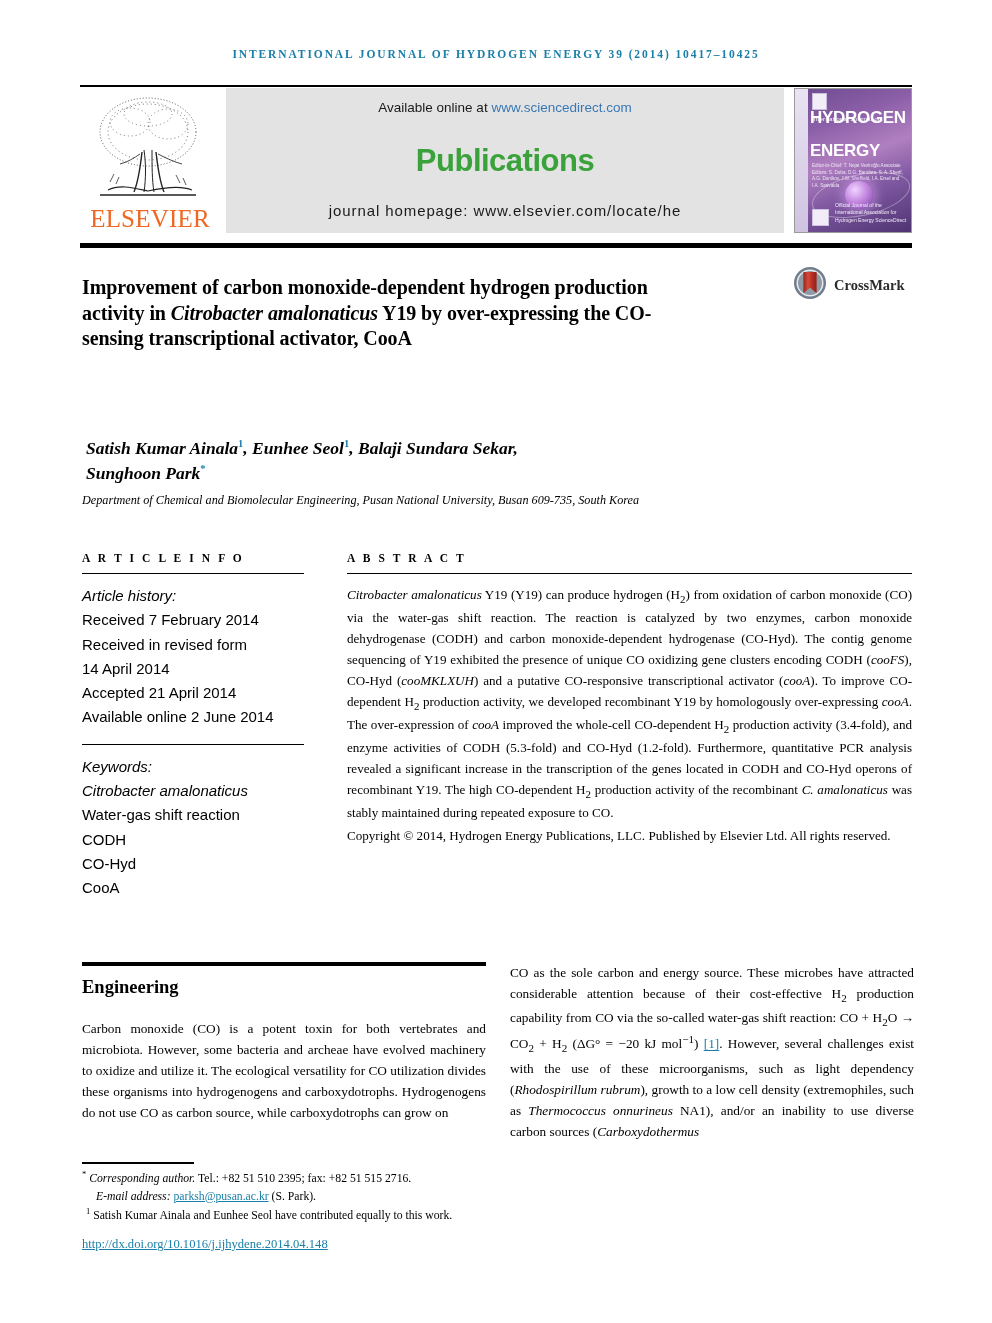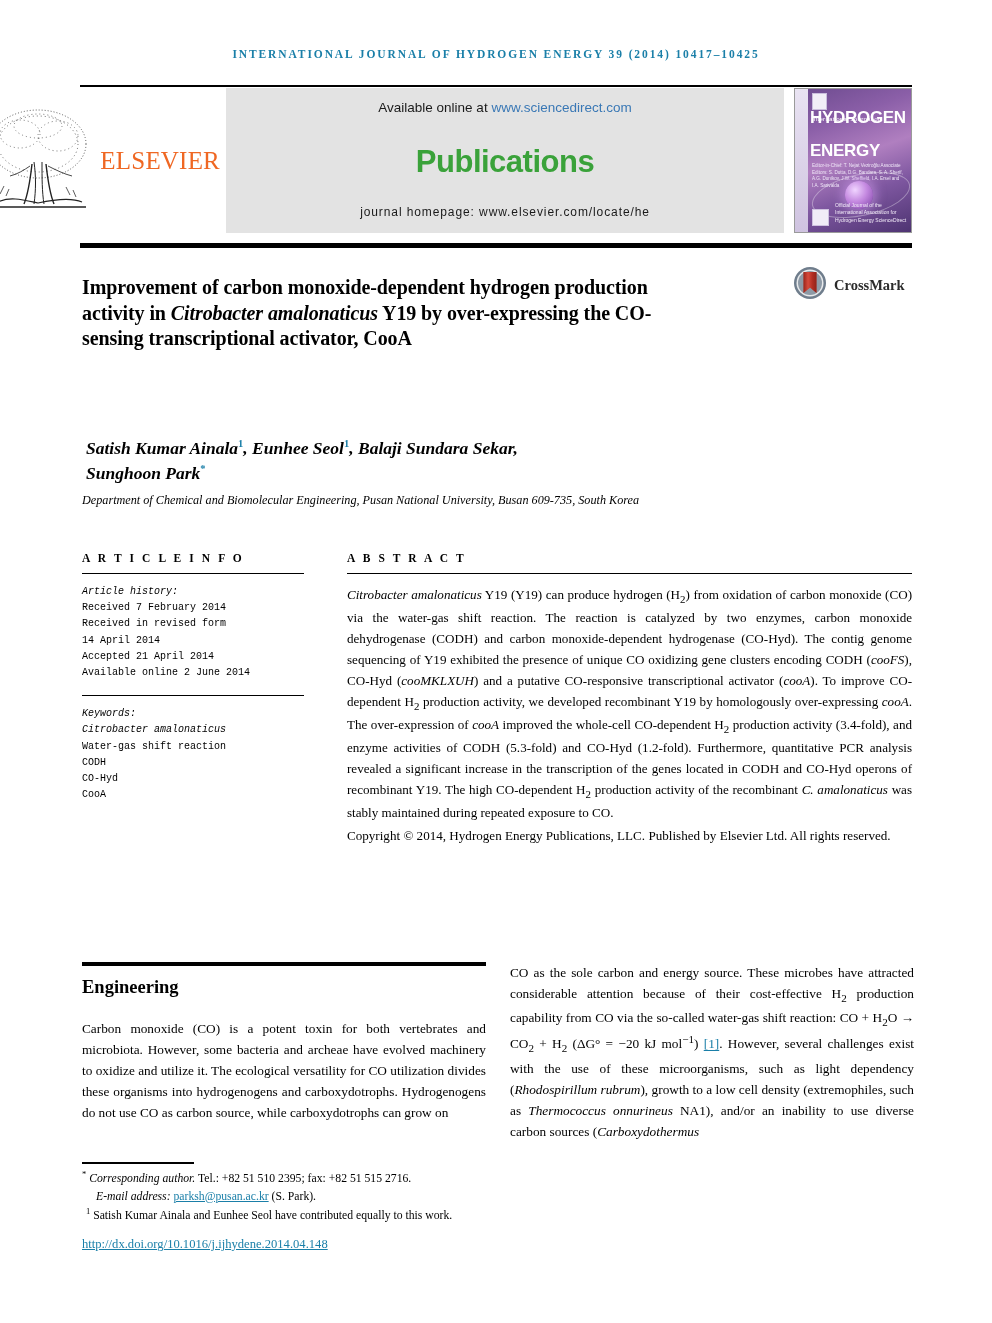--- a/index.html
+++ b/index.html
@@ -37,21 +37,21 @@
     background: #000;
   }
 
   
   .masthead {
     position: absolute; left: 80px; top: 88px; width: 832px; height: 145px;
     display: flex; align-items: stretch;
   }
   .elsevier-block {
     width: 140px; flex: 0 0 140px;
-    display: flex; flex-direction: row; justify-content: flex-end;
+    display: flex; flex-direction: column; justify-content: flex-end;
     align-items: center;
     padding-bottom: 2px;
   }
   .tree-svg { display: block; }
   .elsevier-word {
     font-family: "Liberation Serif", serif;
     font-size: 25px; letter-spacing: 0.2px;
     color: #ef6723; font-weight: 400;
     line-height: 1; margin-top: 2px;
   }
@@ -70,21 +70,21 @@
   }
   .avail a { color: #3a78b5; text-decoration: none; }
   .sd-logo {
     font-family: "Liberation Sans", sans-serif;
     font-weight: bold; font-size: 31px;
     color: #3aa23a; letter-spacing: -0.5px;
     margin-top: 4px;
   }
   .homepage {
     font-family: "Liberation Sans", sans-serif;
-    font-size: 12px; color: #1a1a1a;
+    font-size: 15px; color: #1a1a1a;
     letter-spacing: 0.9px;
     margin-bottom: 2px;
   }
   .cover {
     width: 118px; flex: 0 0 118px;
     border: 1px solid #9a9a9a;
     background: linear-gradient(160deg,#6d4b8f 0%, #8b5fa8 25%, #b07fc0 48%, #7e57a0 70%, #4e3472 100%);
     position: relative; overflow: hidden;
     color: #fff;
   }
@@ -179,22 +179,22 @@
   .sechead {
     font-family: "Liberation Serif", serif;
     font-weight: bold; font-size: 11.5px;
     letter-spacing: 2.6px; text-transform: uppercase;
   }
   .hr-sec { border-top: 1.5px solid #000; margin: 9px 0 10px 0; }
   .hr-sec-r { border-top: 1.5px solid #000; margin: 9px 0 11px 0; }
   .hr-kw { border-top: 1.5px solid #000; margin: 14px 0 10px 0; }
 
   .info-line {
-    font-family: Liberation Mono, monospace;
-    font-size: 10px; line-height: 1.62;
+    font-family: Liberation Sans, sans-serif;
+    font-size: 15px; line-height: 1.62;
   }
   .info-line .it { font-style: italic; }
 
   .abstract {
     font-family: "Liberation Serif", serif;
     font-size: 13.1px; line-height: 1.6;
     text-align: justify;
   }
   .abstract i { font-style: italic; }
   .abstract .copy { display: block; margin-top: 2px; }

